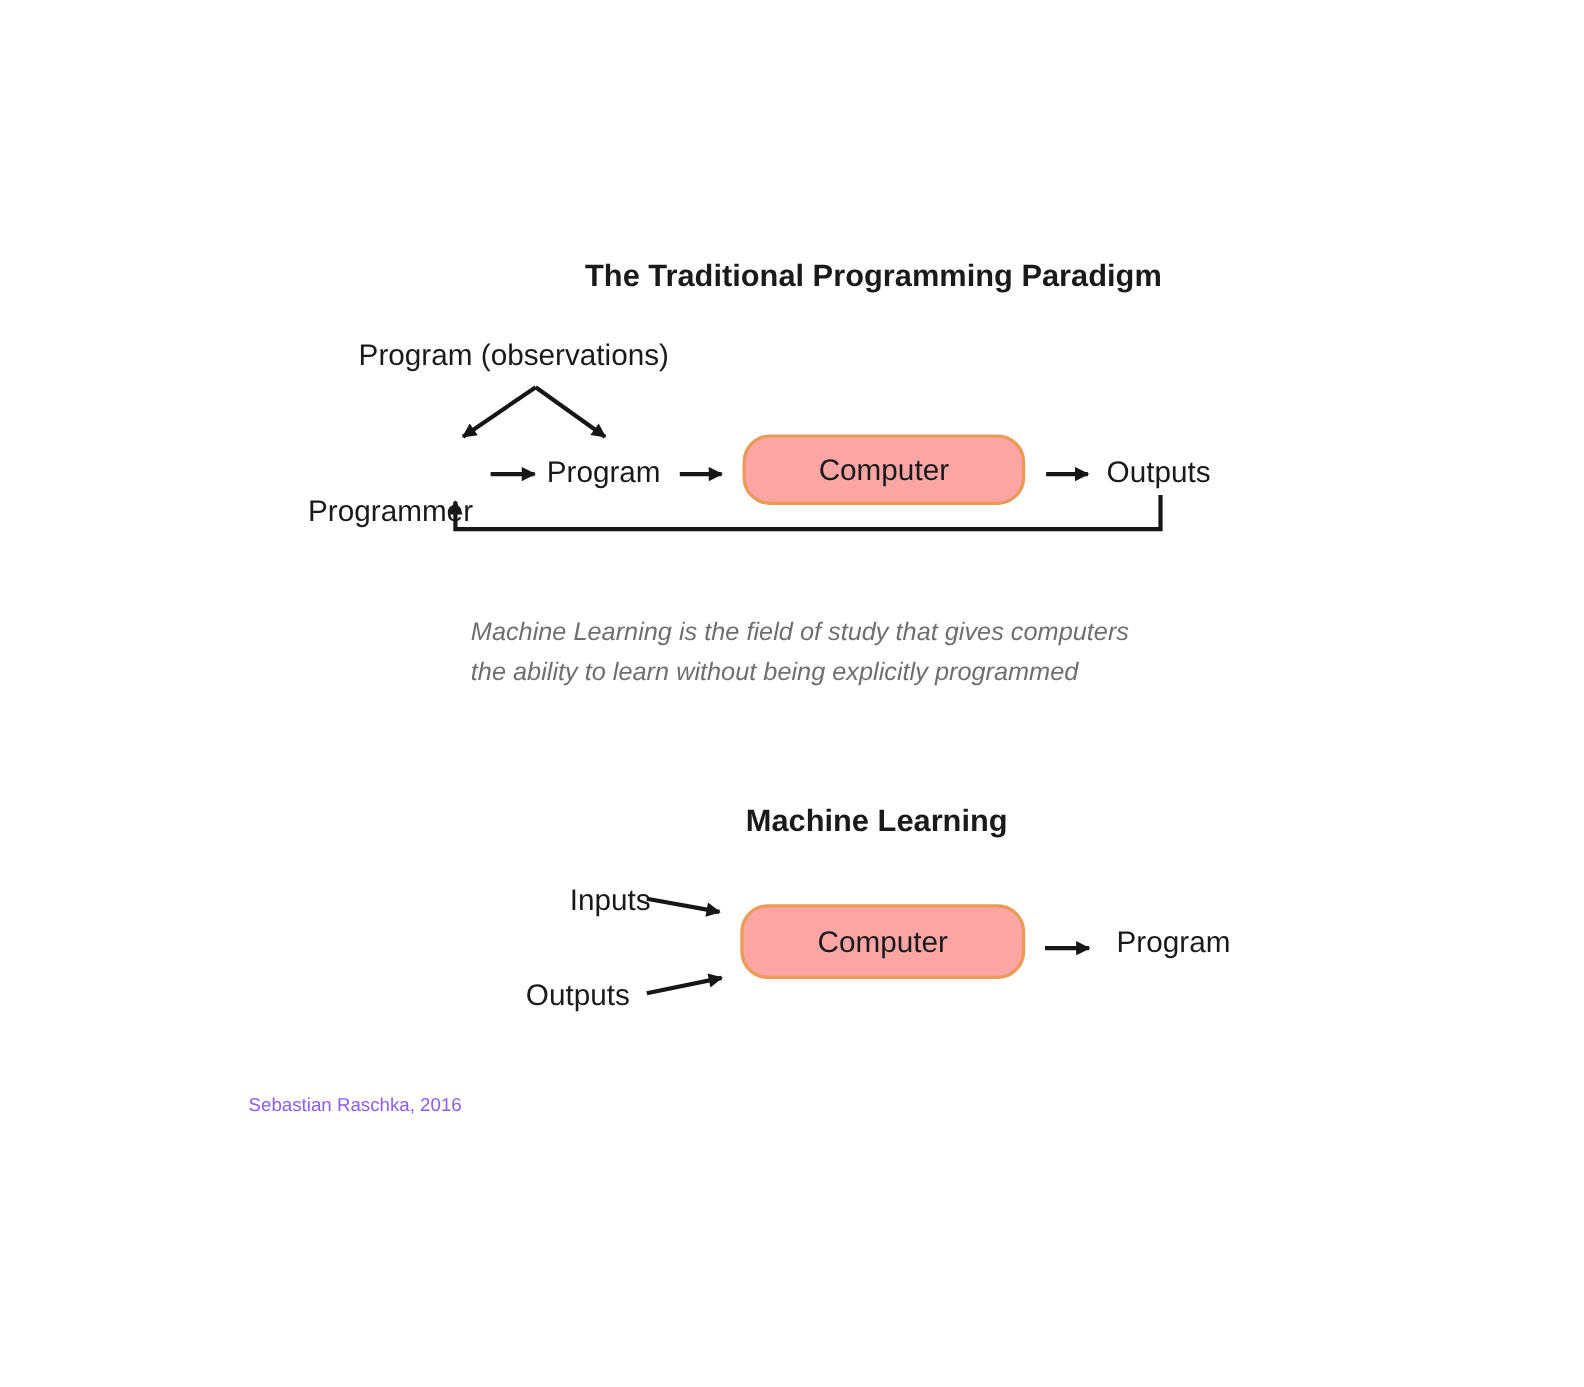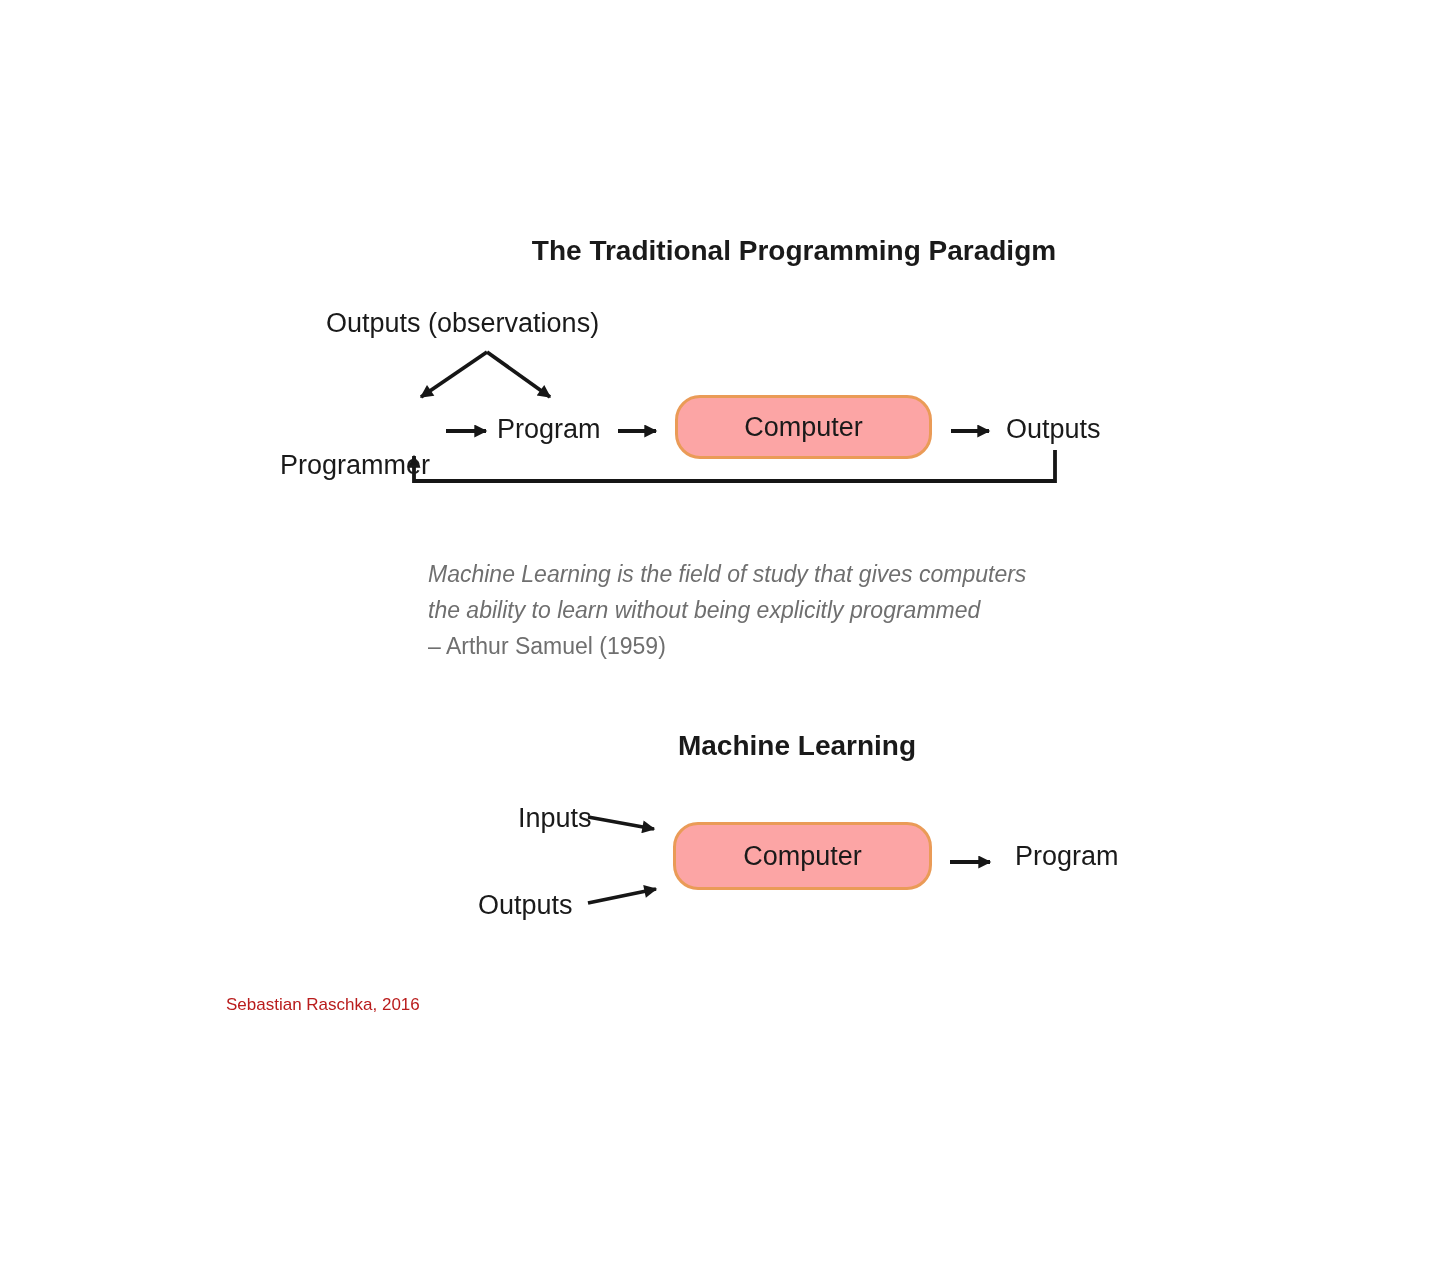--- a/index.html
+++ b/index.html
@@ -36,21 +36,21 @@
   }
   #quote .qline { white-space:nowrap; }
   #quote .italic { font-style:italic; }
 
   #title-ml       { left:797px; top:732px; }
   #lbl-ml-inputs  { left:473px; top:805px;margin-left:45px; }
   #lbl-ml-outputs { left:478px; top:892px; }
   #box-ml         { left:673px; top:822px; width:259px; height:68px; }
   #lbl-ml-program { left:1015px; top:843px; }
 
-  #credit { left:226px; top:996px; font-size:17px; color:#b91c1c; }
+  #credit { left:226px; top:996px; font-size:17px; color:#8b5cf6; }
 </style>
 </head>
 <body>
 
 <div id="canvas">
 
   <svg id="arrows" viewBox="0 0 1440 1261" aria-hidden="true">
     <defs>
       <marker id="ah" viewBox="0 0 10 10" refX="9" refY="5" markerWidth="15" markerHeight="13" markerUnits="userSpaceOnUse" orient="auto">
         <path d="M0,0 L10,5 L0,10 Z"></path>
@@ -62,34 +62,33 @@
     <line x1="618" y1="431" x2="656" y2="431" marker-end="url(#ah)"></line>
     <line x1="951" y1="431" x2="989" y2="431" marker-end="url(#ah)"></line>
     <polyline points="1055,450 1055,481 414,481 414,456" marker-end="url(#ah)"></polyline>
     <line x1="588" y1="817" x2="654" y2="829" marker-end="url(#ah)"></line>
     <line x1="588" y1="903" x2="656" y2="889" marker-end="url(#ah)"></line>
     <line x1="950" y1="862" x2="990" y2="862" marker-end="url(#ah)"></line>
   </svg>
 
   <div class="t title" id="title-traditional">The Traditional Programming Paradigm</div>
 
-  <div class="t lbl" id="lbl-inputs-obs">Outputs (observations)</div>
+  <div class="t lbl" id="lbl-inputs-obs">Program (observations)</div>
   <div class="t lbl" id="lbl-programmer">Programmer</div>
   <div class="t lbl" id="lbl-program">Program</div>
 
   <div class="box" id="box-traditional">
     <span class="t">Computer</span>
   </div>
 
   <div class="t lbl" id="lbl-outputs">Outputs</div>
 
   <div id="quote">
     <div class="qline italic">Machine Learning is the field of study that gives computers</div>
     <div class="qline italic">the ability to learn without being explicitly programmed</div>
-    <div class="qline">– Arthur Samuel (1959)</div>
   </div>
 
   <div class="t title" id="title-ml">Machine Learning</div>
 
   <div class="t lbl" id="lbl-ml-inputs">Inputs</div>
   <div class="t lbl" id="lbl-ml-outputs">Outputs</div>
 
   <div class="box" id="box-ml">
     <span class="t">Computer</span>
   </div>

